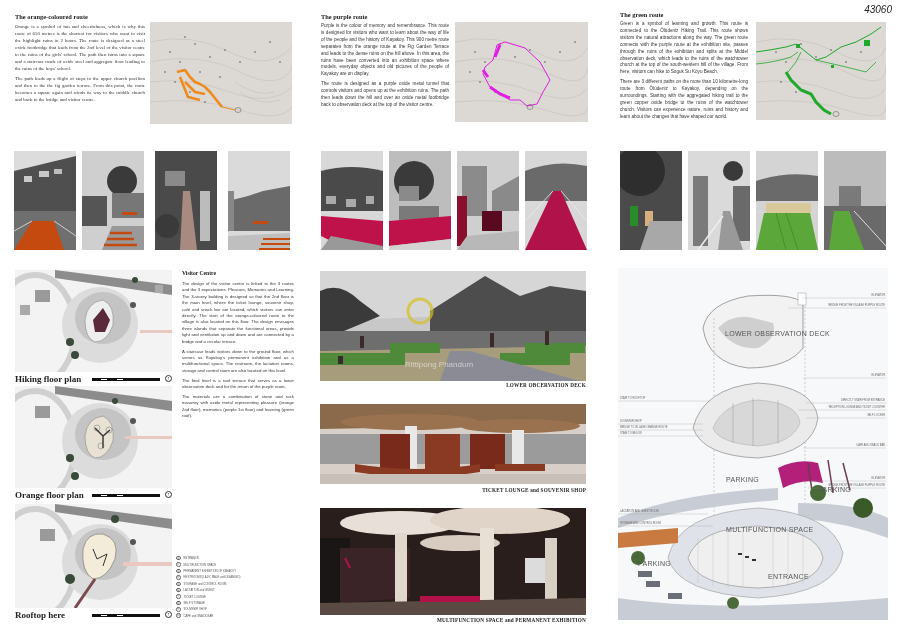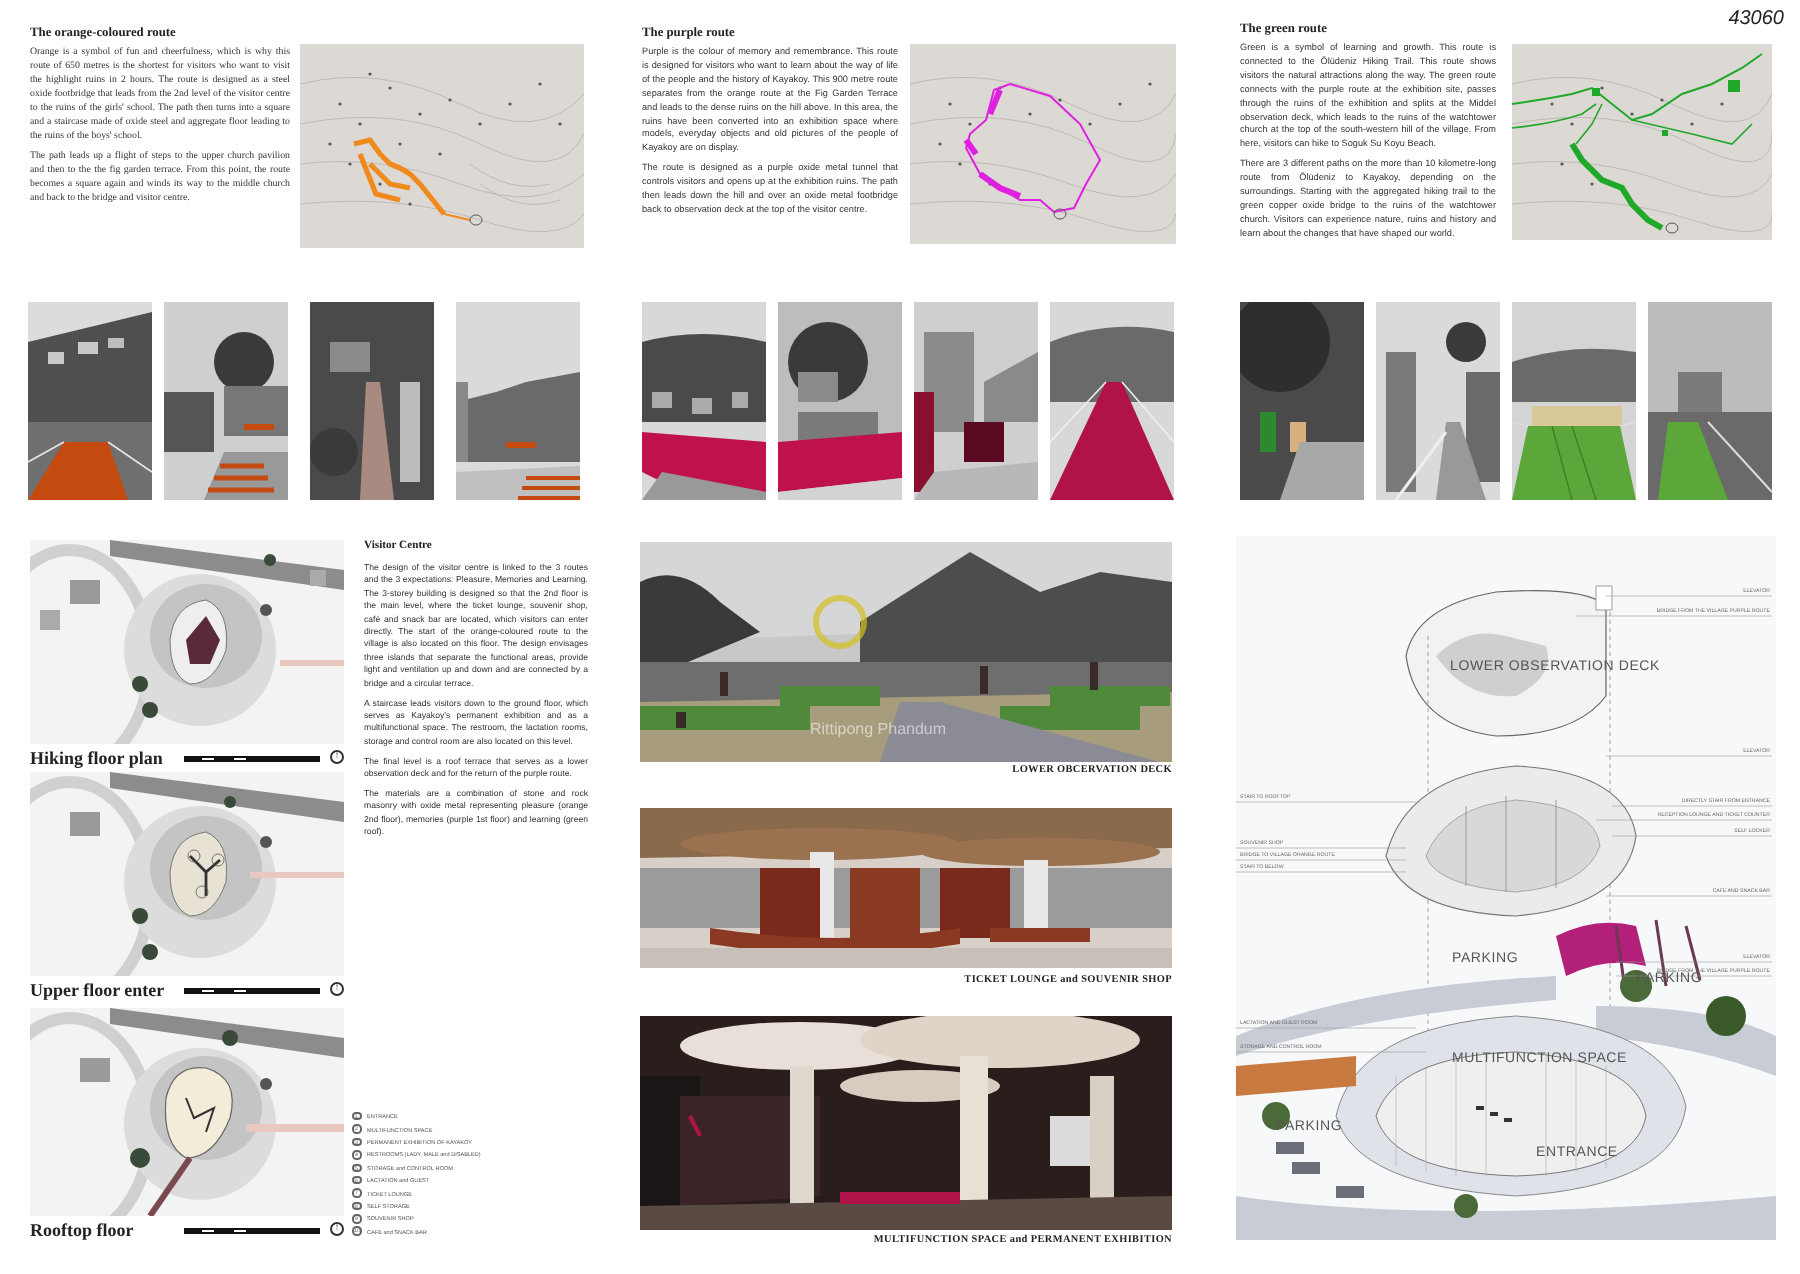--- a/index.html
+++ b/index.html
@@ -334,21 +334,21 @@
     <circle cx="82" cy="42" r="3" fill="none" stroke="#555" stroke-width="0.4"></circle>
       <circle cx="94" cy="44" r="3" fill="none" stroke="#555" stroke-width="0.4"></circle>
       <circle cx="86" cy="60" r="3" fill="none" stroke="#555" stroke-width="0.4"></circle>
     <rect x="110" y="50" width="47" height="3" fill="#e8c8c0"></rect>
     <circle cx="118" cy="35" r="3" fill="#555"></circle>
       <circle cx="55" cy="72" r="4" fill="#3a4a3a"></circle>
       <circle cx="60" cy="90" r="4" fill="#3a4a3a"></circle>
       <circle cx="100" cy="15" r="3" fill="#3a4a3a"></circle>
   </svg>
 </div>
-<div class="plan-label" style="left:15px;top:490px;">Upper floor enter</div>
+<div class="plan-label" style="left:15px;top:490px;">Orange floor plan</div>
 <div class="scale-bar" style="left:92px;top:491px;">
   <div class="seg" style="width:8px;background:#111;"></div>
     <div class="seg" style="width:8px;background:#fff;border:0.5px solid #111;"></div>
     <div class="seg" style="width:8px;background:#111;"></div>
     <div class="seg" style="width:8px;background:#fff;border:0.5px solid #111;"></div>
     <div class="seg" style="width:36px;background:#111;"></div>
 </div>
 <div class="scale-north" style="left:165px;top:491px;">↑</div>
 
 <div class="plan" style="left:15px;top:504px;width:157px;height:104px;">
@@ -361,21 +361,21 @@
     <ellipse cx="88" cy="50" rx="28" ry="26" fill="#c4c4c4"></ellipse>
     <path d="M68,45 Q72,28 88,30 Q105,35 100,55 Q92,75 78,75 Q66,68 68,45 Z" fill="#f3ecd8" stroke="#666" stroke-width="0.6"></path>
     <path d="M78,45 L82,55 L92,50 L88,62" stroke="#333" stroke-width="1" fill="none"></path>
     <rect x="108" y="58" width="49" height="4" fill="#e8c8c0"></rect>
     <path d="M80,75 L60,104" stroke="#7a4a50" stroke-width="3"></path>
     <circle cx="100" cy="15" r="4" fill="#3a4a3a"></circle>
       <circle cx="55" cy="75" r="5" fill="#3a4a3a"></circle>
       <circle cx="118" cy="38" r="3" fill="#555"></circle>
   </svg>
 </div>
-<div class="plan-label" style="left:15px;top:610px;">Rooftop floor</div>
+<div class="plan-label" style="left:15px;top:610px;">Rooftop here</div>
 <div class="scale-bar" style="left:92px;top:611px;">
   <div class="seg" style="width:8px;background:#111;"></div>
     <div class="seg" style="width:8px;background:#fff;border:0.5px solid #111;"></div>
     <div class="seg" style="width:8px;background:#111;"></div>
     <div class="seg" style="width:8px;background:#fff;border:0.5px solid #111;"></div>
     <div class="seg" style="width:36px;background:#111;"></div>
 </div>
 <div class="scale-north" style="left:165px;top:611px;">↑</div>
 
 <div class="legend">

